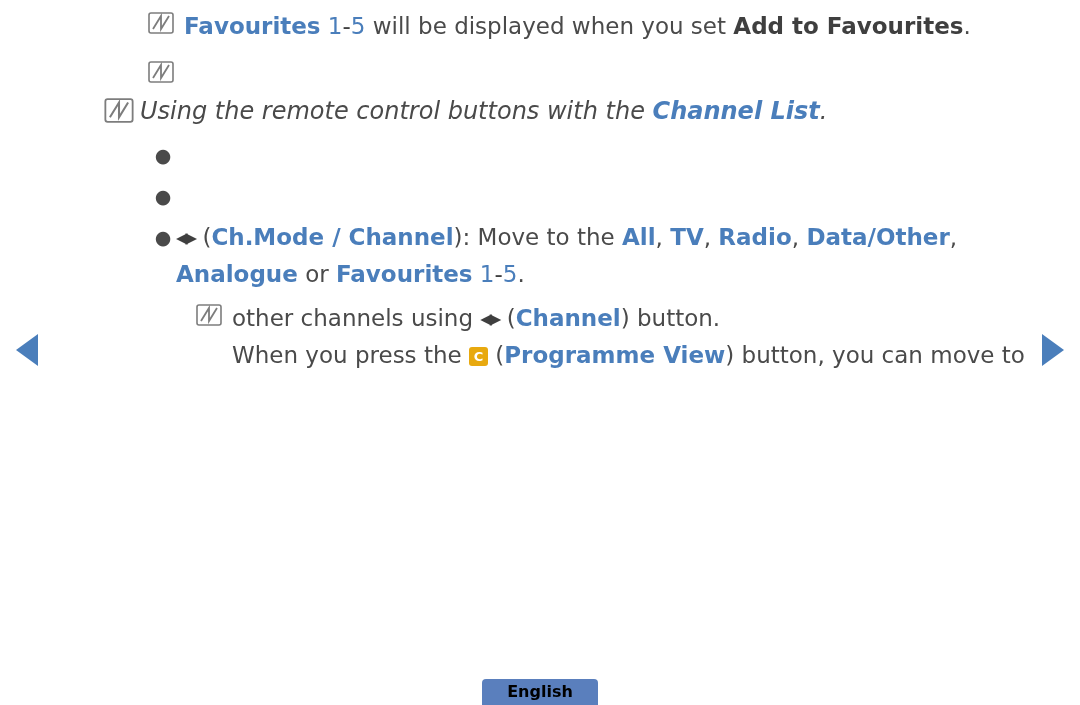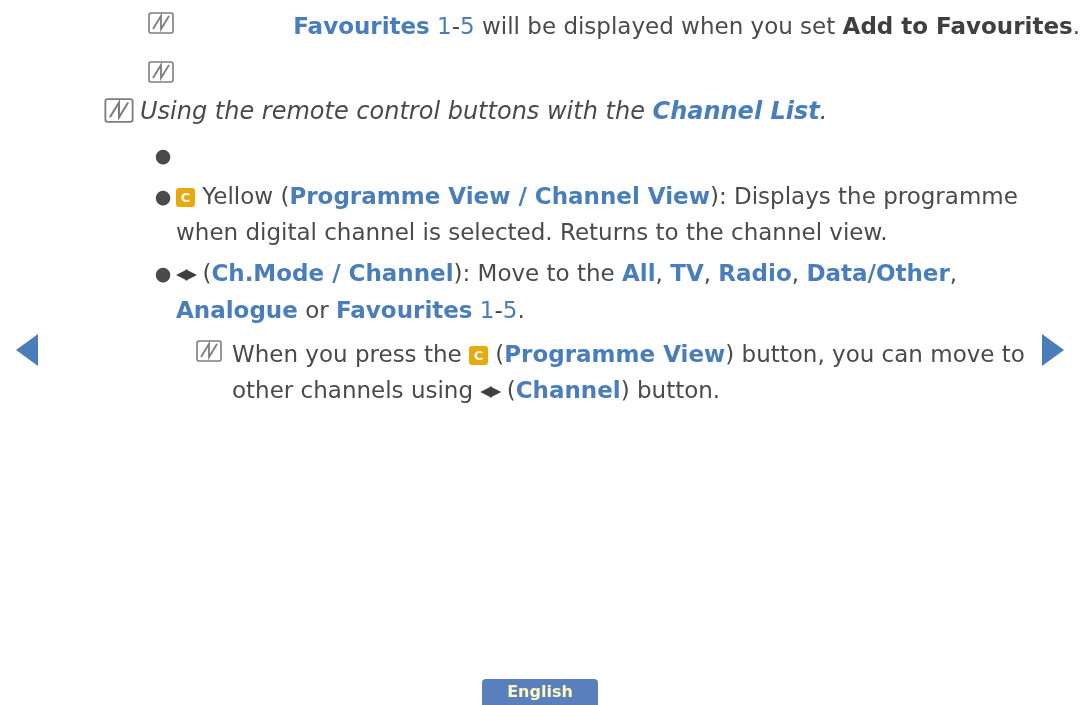--- a/index.html
+++ b/index.html
@@ -131,29 +131,29 @@
 
   
   .lang-btn {
     position: absolute;
     left: 482px;
     top: 679px;
     width: 116px;
     height: 26px;
     background: #5a7fbd;
     border-radius: 4px 4px 0 0;
-    color: #fef9c3;
+    color: #000000;
     font-size: 16px;
     font-weight: bold;
     text-align: center;
     line-height: 26px;
   }
 
   
-  .indent-note1 { padding-left: 148px; text-align: right; }
+  .indent-note1 { padding-left: 148px; }
   .indent-note3 { padding-left: 104px; }
   .indent-bullets { padding-left: 150px; }
   .indent-subnote { padding-left: 196px; }
 </style>
 </head>
 <body>
 
 <div class="page">
 
   <div class="content">
@@ -192,44 +192,40 @@
         <div class="line" style="font-size:24px;"><span>Using the remote control buttons with the </span><span class="blue">Channel List</span><span>.</span></div>
       </div>
     </div>
 
     <div class="blk bullet indent-bullets" style="margin-top:8px;">
       <span class="bullet-dot">●</span>
     </div>
 
     <div class="blk bullet indent-bullets" style="margin-top:5px;">
       <span class="bullet-dot">●</span>
-      <div class="bullet-body">
-        <div class="line"><span class="key key-yellow">C</span><span> Yellow (</span><span class="blue">Programme View / Channel View</span><span>): Displays the programme</span></div>
-        <div class="line"><span>when digital channel is selected. Returns to the channel view.</span></div>
-      </div>
     </div>
 
     <div class="blk bullet indent-bullets" style="margin-top:5px;">
       <span class="bullet-dot">●</span>
       <div class="bullet-body">
         <div class="line"><span class="arrows">◀▶</span><span> (</span><span class="blue">Ch.Mode / Channel</span><span>): Move to the </span><span class="blue">All</span><span>, </span><span class="blue">TV</span><span>, </span><span class="blue">Radio</span><span>, </span><span class="blue">Data/Other</span><span>,</span></div>
         <div class="line"><span class="blue">Analogue</span><span> or </span><span class="blue">Favourites</span><span class="blue-nb"> 1</span><span class="dark">-</span><span class="blue-nb">5</span><span>.</span></div>
       </div>
     </div>
 
     <div class="blk note indent-subnote" style="margin-top:8px;">
       <span class="note-icon nn">
         <svg width="26" height="22" viewBox="0 0 26 22" aria-hidden="true">
           <rect x="1" y="1" width="24" height="20" rx="2" ry="2" fill="none" stroke="#7d7d7d" stroke-width="1.6"></rect>
           <path d="M5 17 L13 4 L13 17 L21 4" fill="none" stroke="#7d7d7d" stroke-width="1.8"></path>
         </svg>
       </span>
       <div class="note-body">
+        <div class="line"><span>other channels using </span><span class="arrows">◀▶</span><span> (</span><span class="blue">Channel</span><span>) button.</span></div>
         <div class="line"><span>When you press the </span><span class="key key-yellow">C</span><span> (</span><span class="blue">Programme View</span><span>) button, you can move to</span></div>
-        <div class="line"><span>other channels using </span><span class="arrows">◀▶</span><span> (</span><span class="blue">Channel</span><span>) button.</span></div>
       </div>
     </div>
 
   </div>
 
   <div class="nav-arrow nav-left"></div>
   <div class="nav-arrow nav-right"></div>
 
   <div class="lang-btn">English</div>
 

